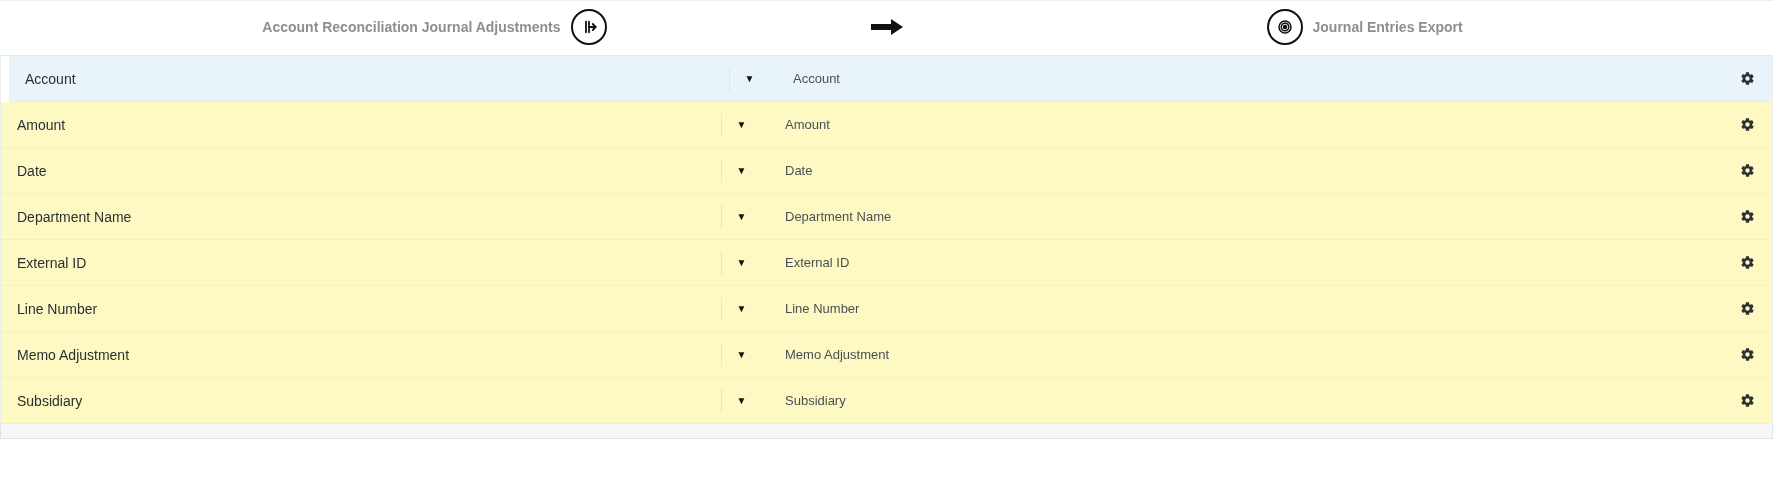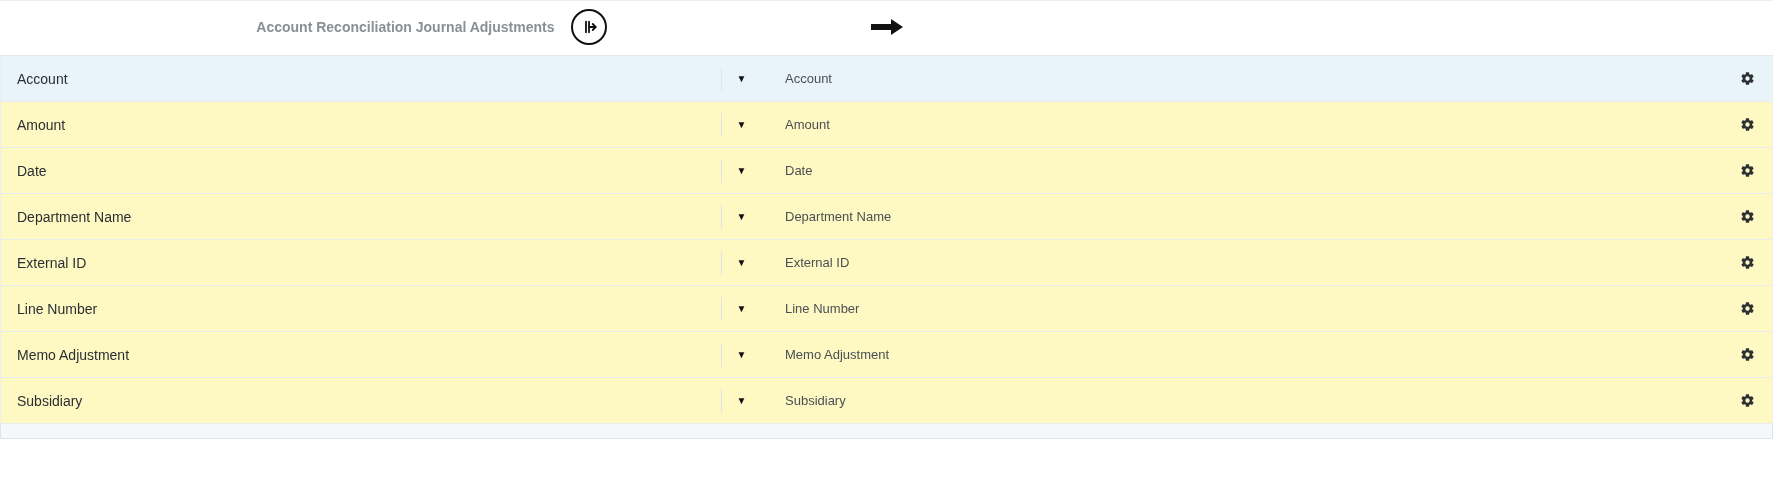--- a/index.html
+++ b/index.html
@@ -15,21 +15,21 @@
     display: grid;
     grid-template-columns: 1fr auto 1fr;
     align-items: center;
     padding: 8px 18px 10px;
     border-top: 1px solid #eceff1;
     border-bottom: 1px solid #e5e9ec;
   }
   .header .side {
     display: flex;
     align-items: center;
-    gap: 16px;
+    gap: 10px;
     color: #8a8f94;
     font-weight: 600;
     font-size: 14px;
   }
   .header .side.left  { justify-content: flex-end;  padding-right: 260px; }
   .header .side.right { justify-content: flex-start; padding-left: 360px; }
   .header .center {
     display: flex;
     justify-content: center;
     align-items: center;
@@ -64,20 +64,21 @@
   .row {
     display: grid;
     grid-template-columns: 720px 40px 740px 1fr 50px;
     align-items: center;
     border-bottom: 1px solid #e9edf0;
     background: #fef9c3;
     height: 45px;
   }
   .row.selected {
     background: #e8f3fa;
+    margin-left: 8px;
   }
   .row .src {
     padding-left: 16px;
     font-size: 14px;
     color: #2b2f33;
   }
   .row .caret {
     display: flex;
     align-items: center;
     justify-content: center;
@@ -126,20 +127,30 @@
     </span>
   </div>
   <div class="center">
     <span class="arrow-icon">
       <svg viewBox="0 0 40 20" width="40" height="20">
         <rect x="4" y="7" width="20" height="6" fill="#111"></rect>
         <polygon points="24,2 36,10 24,18" fill="#111"></polygon>
       </svg>
     </span>
   </div>
+  <div class="side right">
+    <span class="round-icon">
+      <svg viewBox="0 0 24 24" width="18" height="18" fill="none" stroke="#111" stroke-width="2">
+        <circle cx="12" cy="12" r="8"></circle>
+        <circle cx="12" cy="12" r="5"></circle>
+        <circle cx="12" cy="12" r="2" fill="#111"></circle>
+      </svg>
+    </span>
+    <span>Journal Entries Export</span>
+  </div>
 </div>
 
 <div class="mapping" id="mapping">
     <div class="row selected">
       <div class="src">Account</div>
       <div class="caret">▼</div>
       <div class="tgt">Account</div>
       <div></div>
       <div class="gear">
         <svg viewBox="0 0 24 24" fill="#2d3033">

